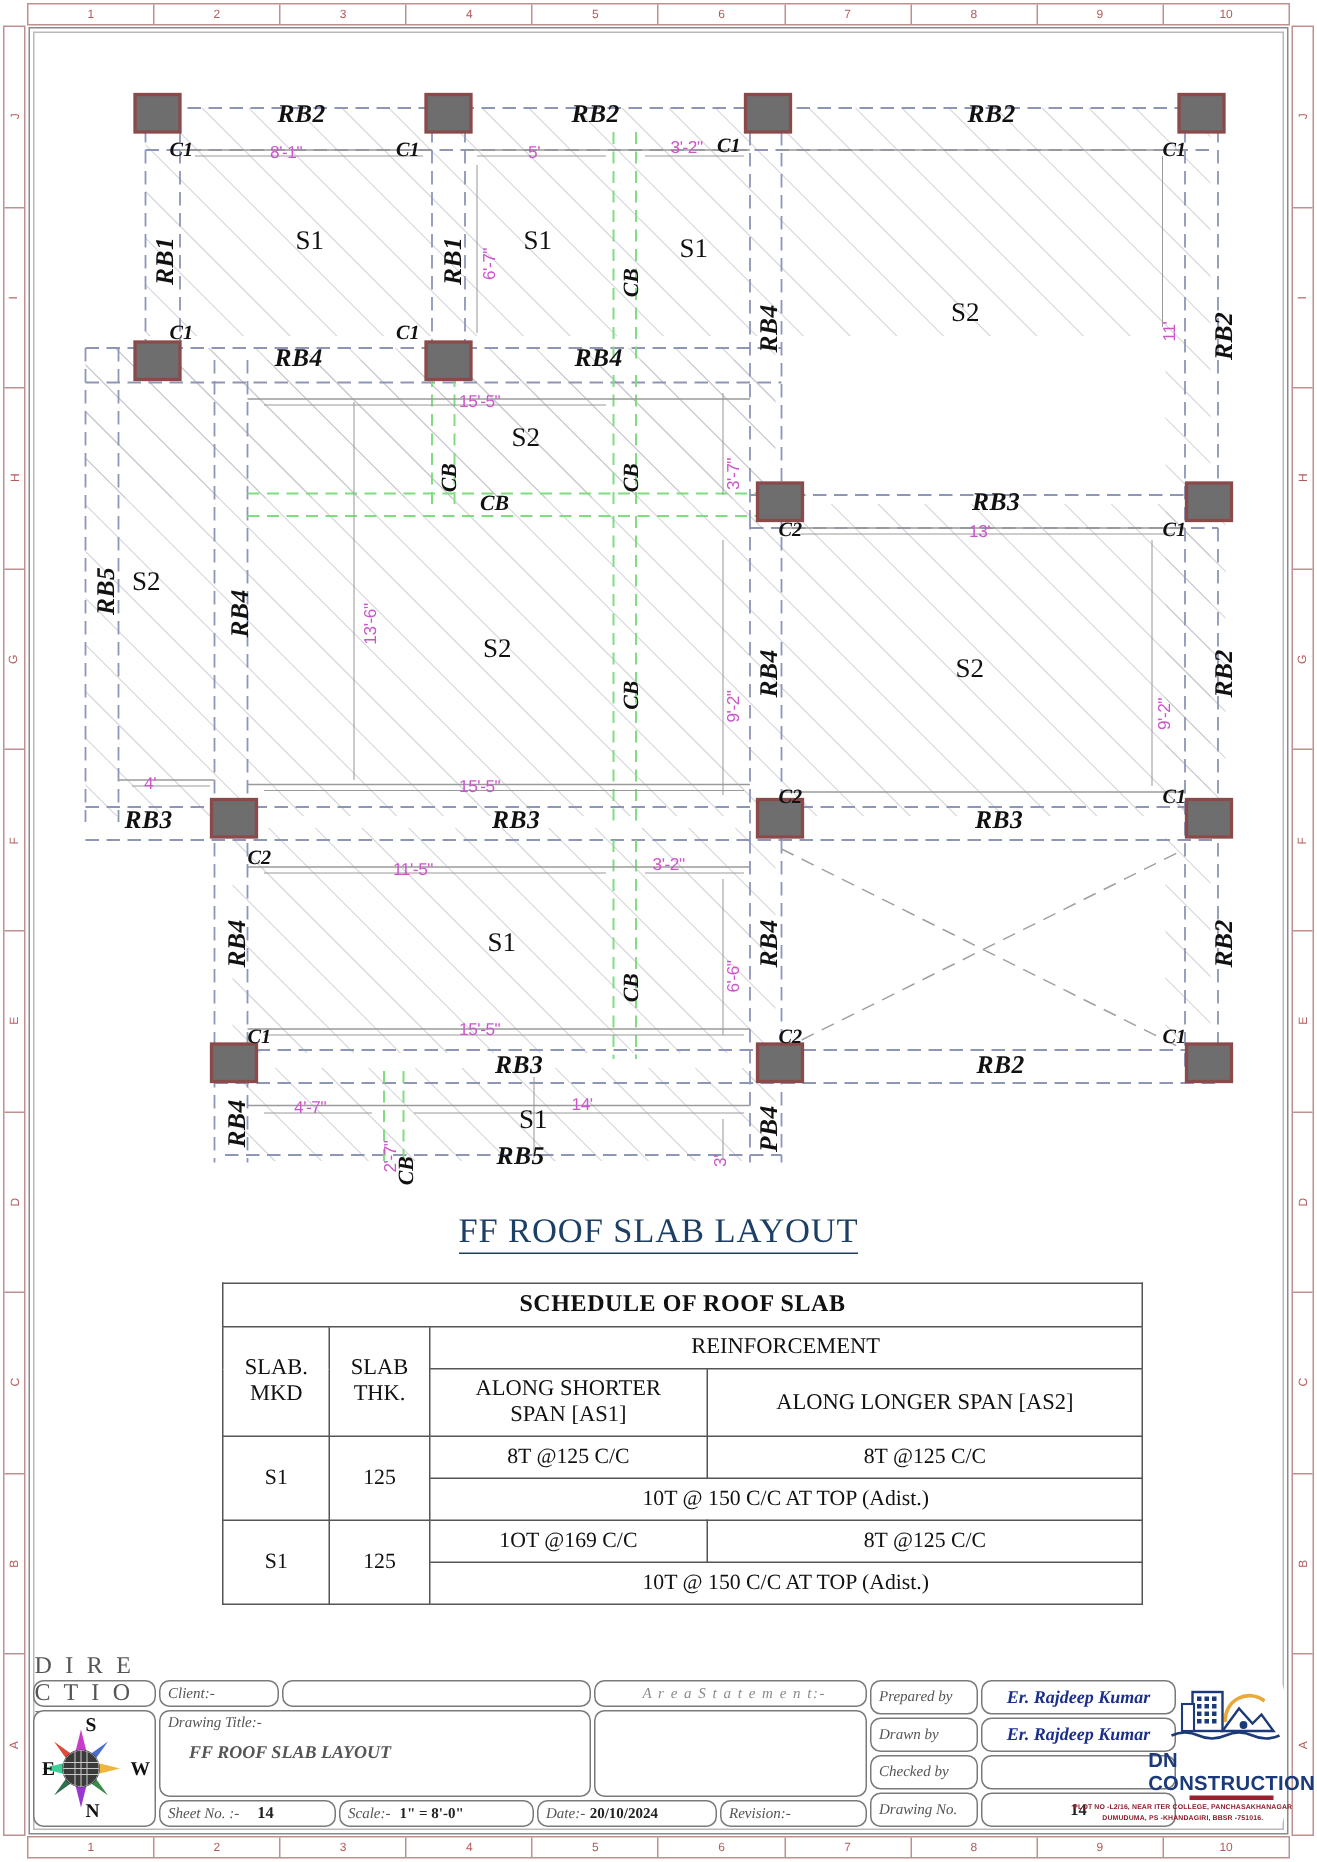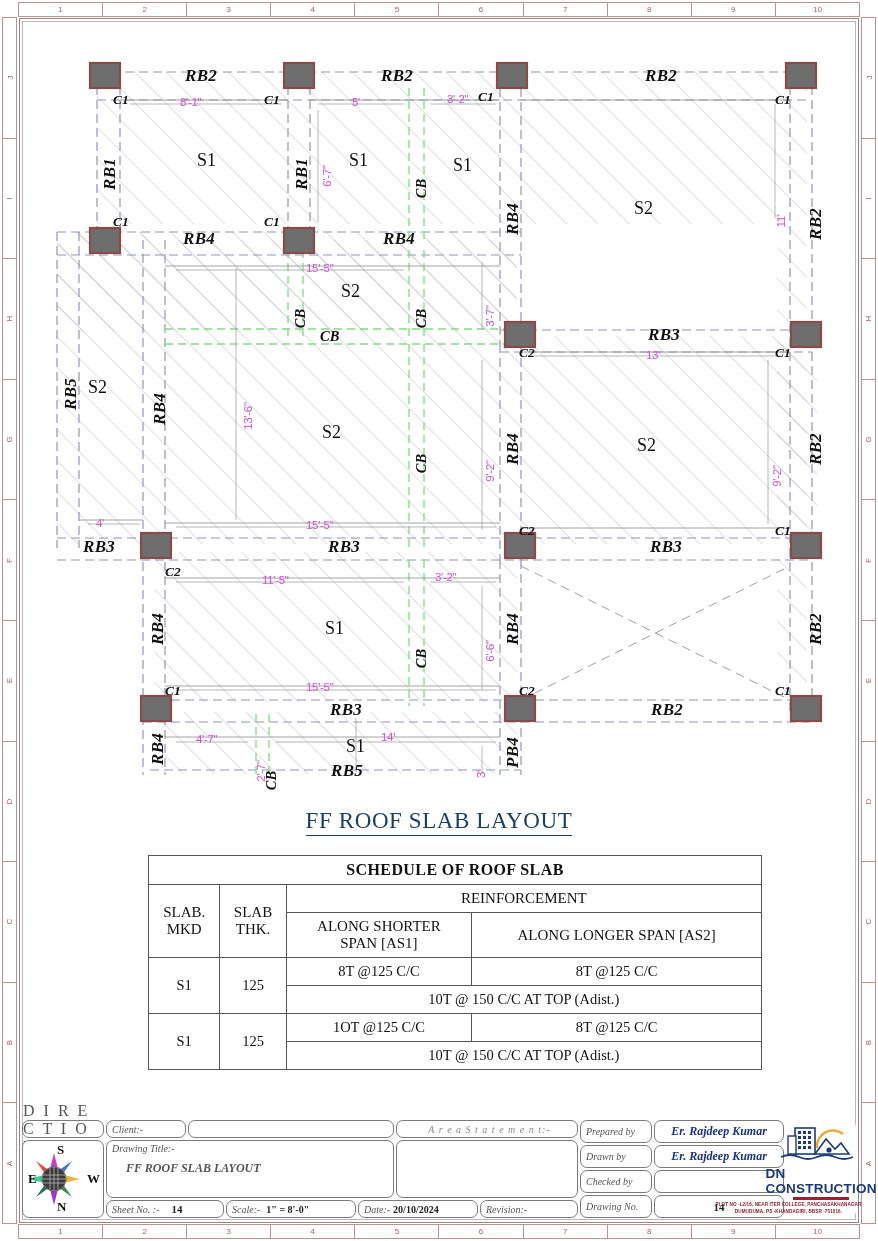--- a/index.html
+++ b/index.html
@@ -458,21 +458,21 @@
       <td>8T @125 C/C</td>
       <td>8T @125 C/C</td>
     </tr>
     <tr>
       <td colspan="2">10T @ 150 C/C AT TOP (Adist.)</td>
     </tr>
 
     <tr>
       <td rowspan="2">S1</td>
       <td rowspan="2">125</td>
-      <td>1OT @125 C/C</td>
+      <td>1OT @169 C/C</td>
       <td>8T @125 C/C</td>
     </tr>
     <tr>
       <td colspan="2">10T @ 150 C/C AT TOP (Adist.)</td>
     </tr>
   </tbody>
     </table>
 
   <div id="titleblock">
 

